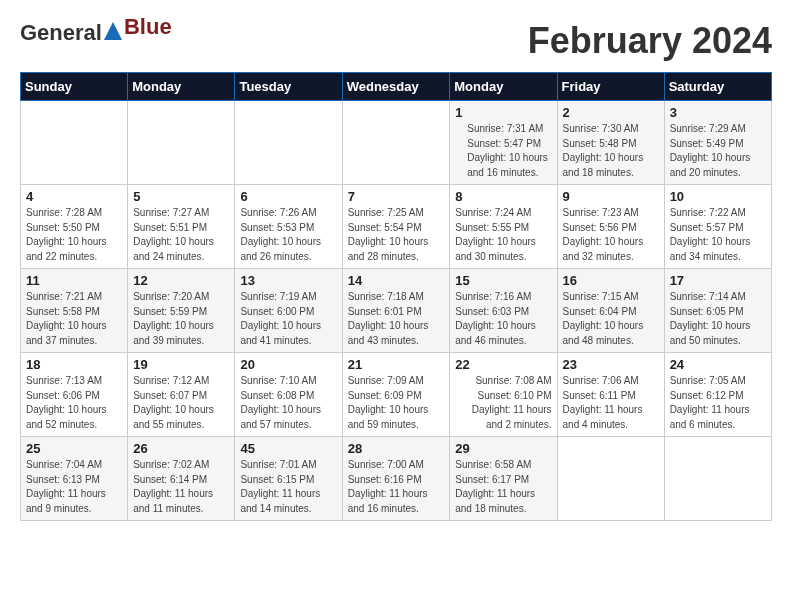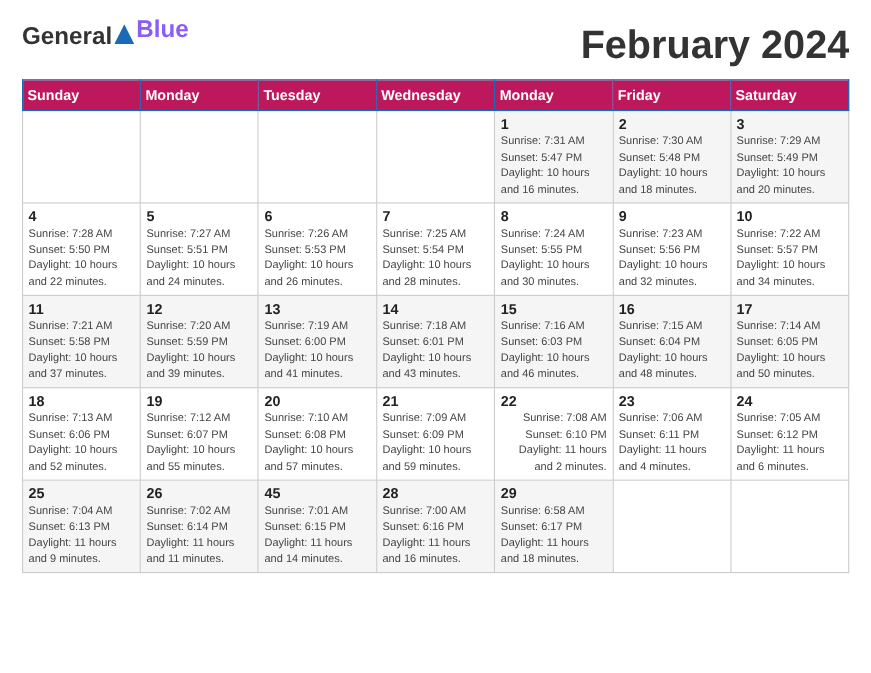--- a/index.html
+++ b/index.html
@@ -31,21 +31,21 @@
     .calendar-subtitle {
       font-size: 16px;
       color: #555;
     }
     .calendar {
       width: 100%;
       border-collapse: collapse;
       border: 1px solid #ccc;
     }
     .calendar th {
-      background: #be185d;
+      background: #0f172a;
       color: #fff;
       font-size: 13px;
       font-weight: bold;
       padding: 6px 4px;
       text-align: left;
       border: 1px solid #1a6bb5;
     }
     .calendar td {
       vertical-align: top;
       border: 1px solid #ccc;
@@ -84,21 +84,21 @@
 
 <div class="header">
   <div class="logo">
     <div style="display:flex; flex-direction:row; align-items:flex-start;">
       <div style="display:flex; align-items:center;">
         <span style="font-size:22px; font-weight:bold; color:#333;">General</span>
         <svg width="18" height="18" viewBox="0 0 18 18" style="margin-left:2px; margin-top:-4px;">
           <polygon points="0,18 9,0 18,18" fill="#1a6bb5"></polygon>
         </svg>
       </div>
-      <span style="font-size:22px; font-weight:bold; color:#8b5cf6; margin-top:-6px; margin-left:2px;">Blue</span>
+      <span style="font-size:22px; font-weight:bold; color:#7f1d1d; margin-top:-6px; margin-left:2px;">Blue</span>
     </div>
   </div>
   <div class="title-area">
     <div class="calendar-title">February 2024</div>
   </div>
 </div>
 
 <table class="calendar">
   <thead>
     <tr>
@@ -112,21 +112,21 @@
       </tr>
   </thead>
   <tbody id="calendar-body">
   <tr class="row-odd">
         <td class="empty-cell" style="background: rgb(255, 255, 255);"></td>
         <td class="empty-cell" style="background: rgb(255, 255, 255);"></td>
         <td class="empty-cell" style="background: rgb(255, 255, 255);"></td>
         <td class="empty-cell" style="background: rgb(255, 255, 255);"></td>
         <td>
           <div class="day-num">1</div>
-          <div class="day-info" style="white-space: pre-line;">Sunrise: 7:31 AM
+          <div class="day-info" style="white-space: pre-line; margin-left: 12px;">Sunrise: 7:31 AM
 Sunset: 5:47 PM
 Daylight: 10 hours
 and 16 minutes.</div>
         </td>
         <td>
           <div class="day-num">2</div>
           <div class="day-info" style="white-space: pre-line;">Sunrise: 7:30 AM
 Sunset: 5:48 PM
 Daylight: 10 hours
 and 18 minutes.</div>

